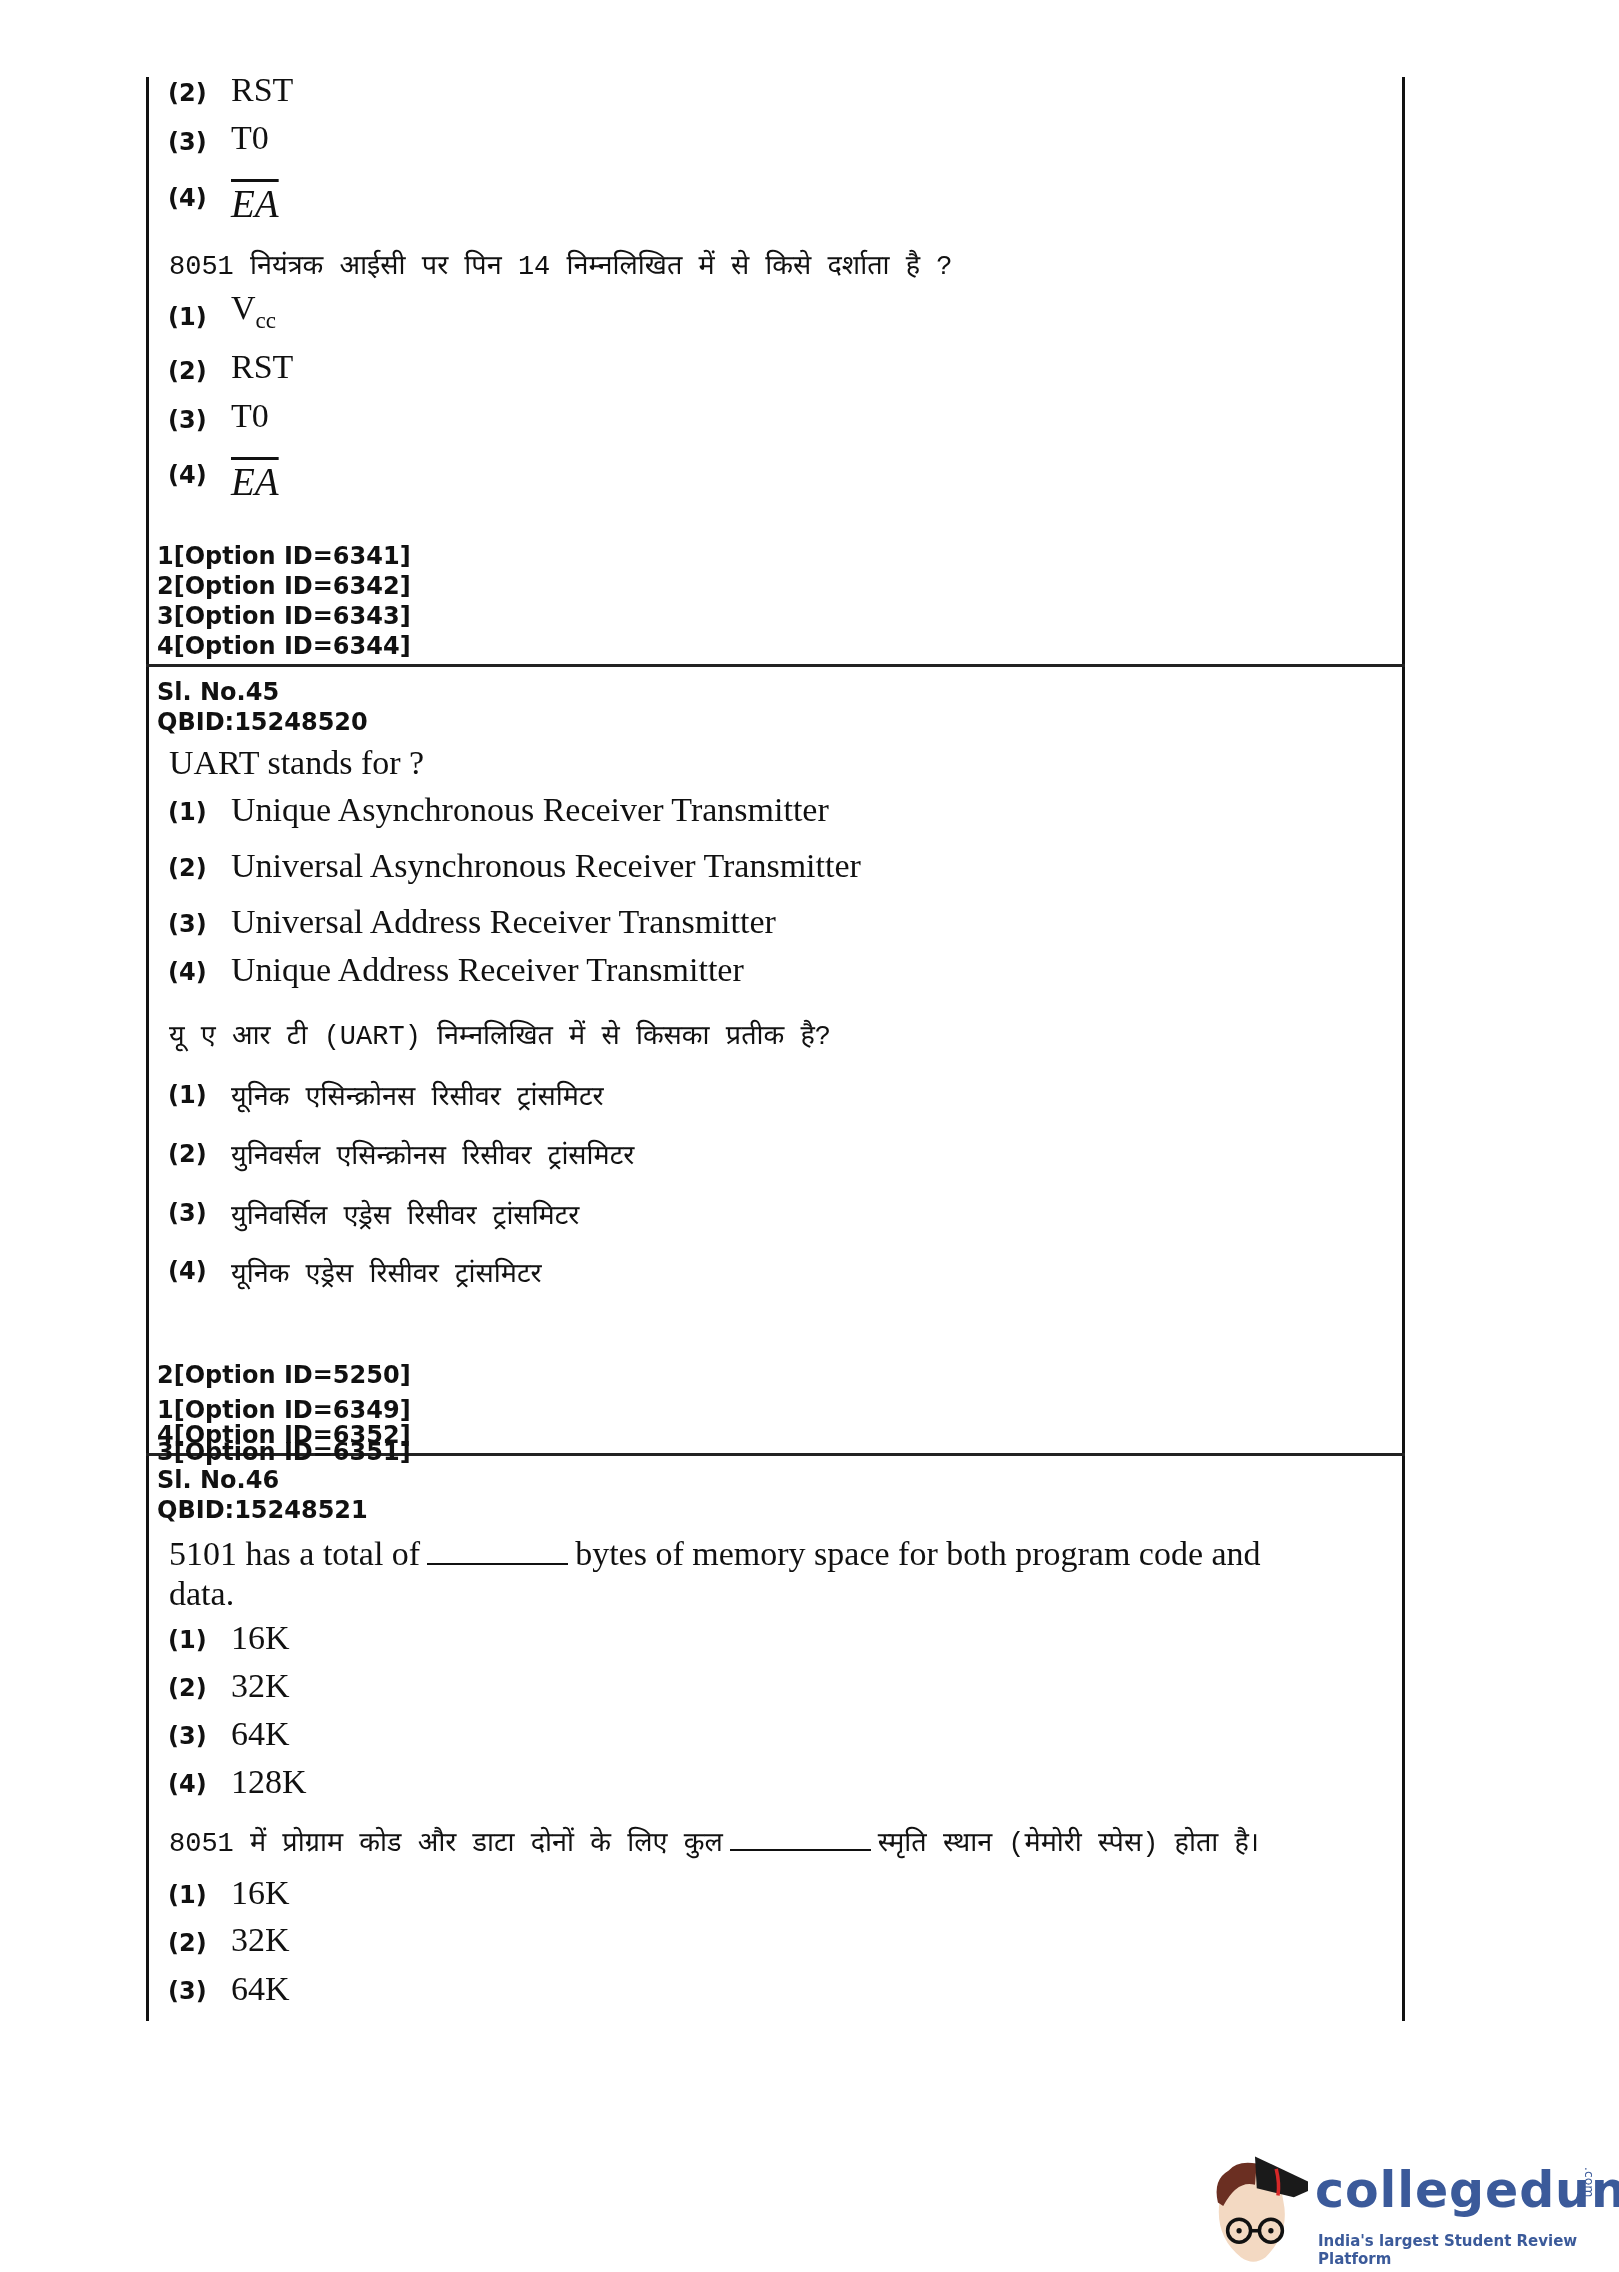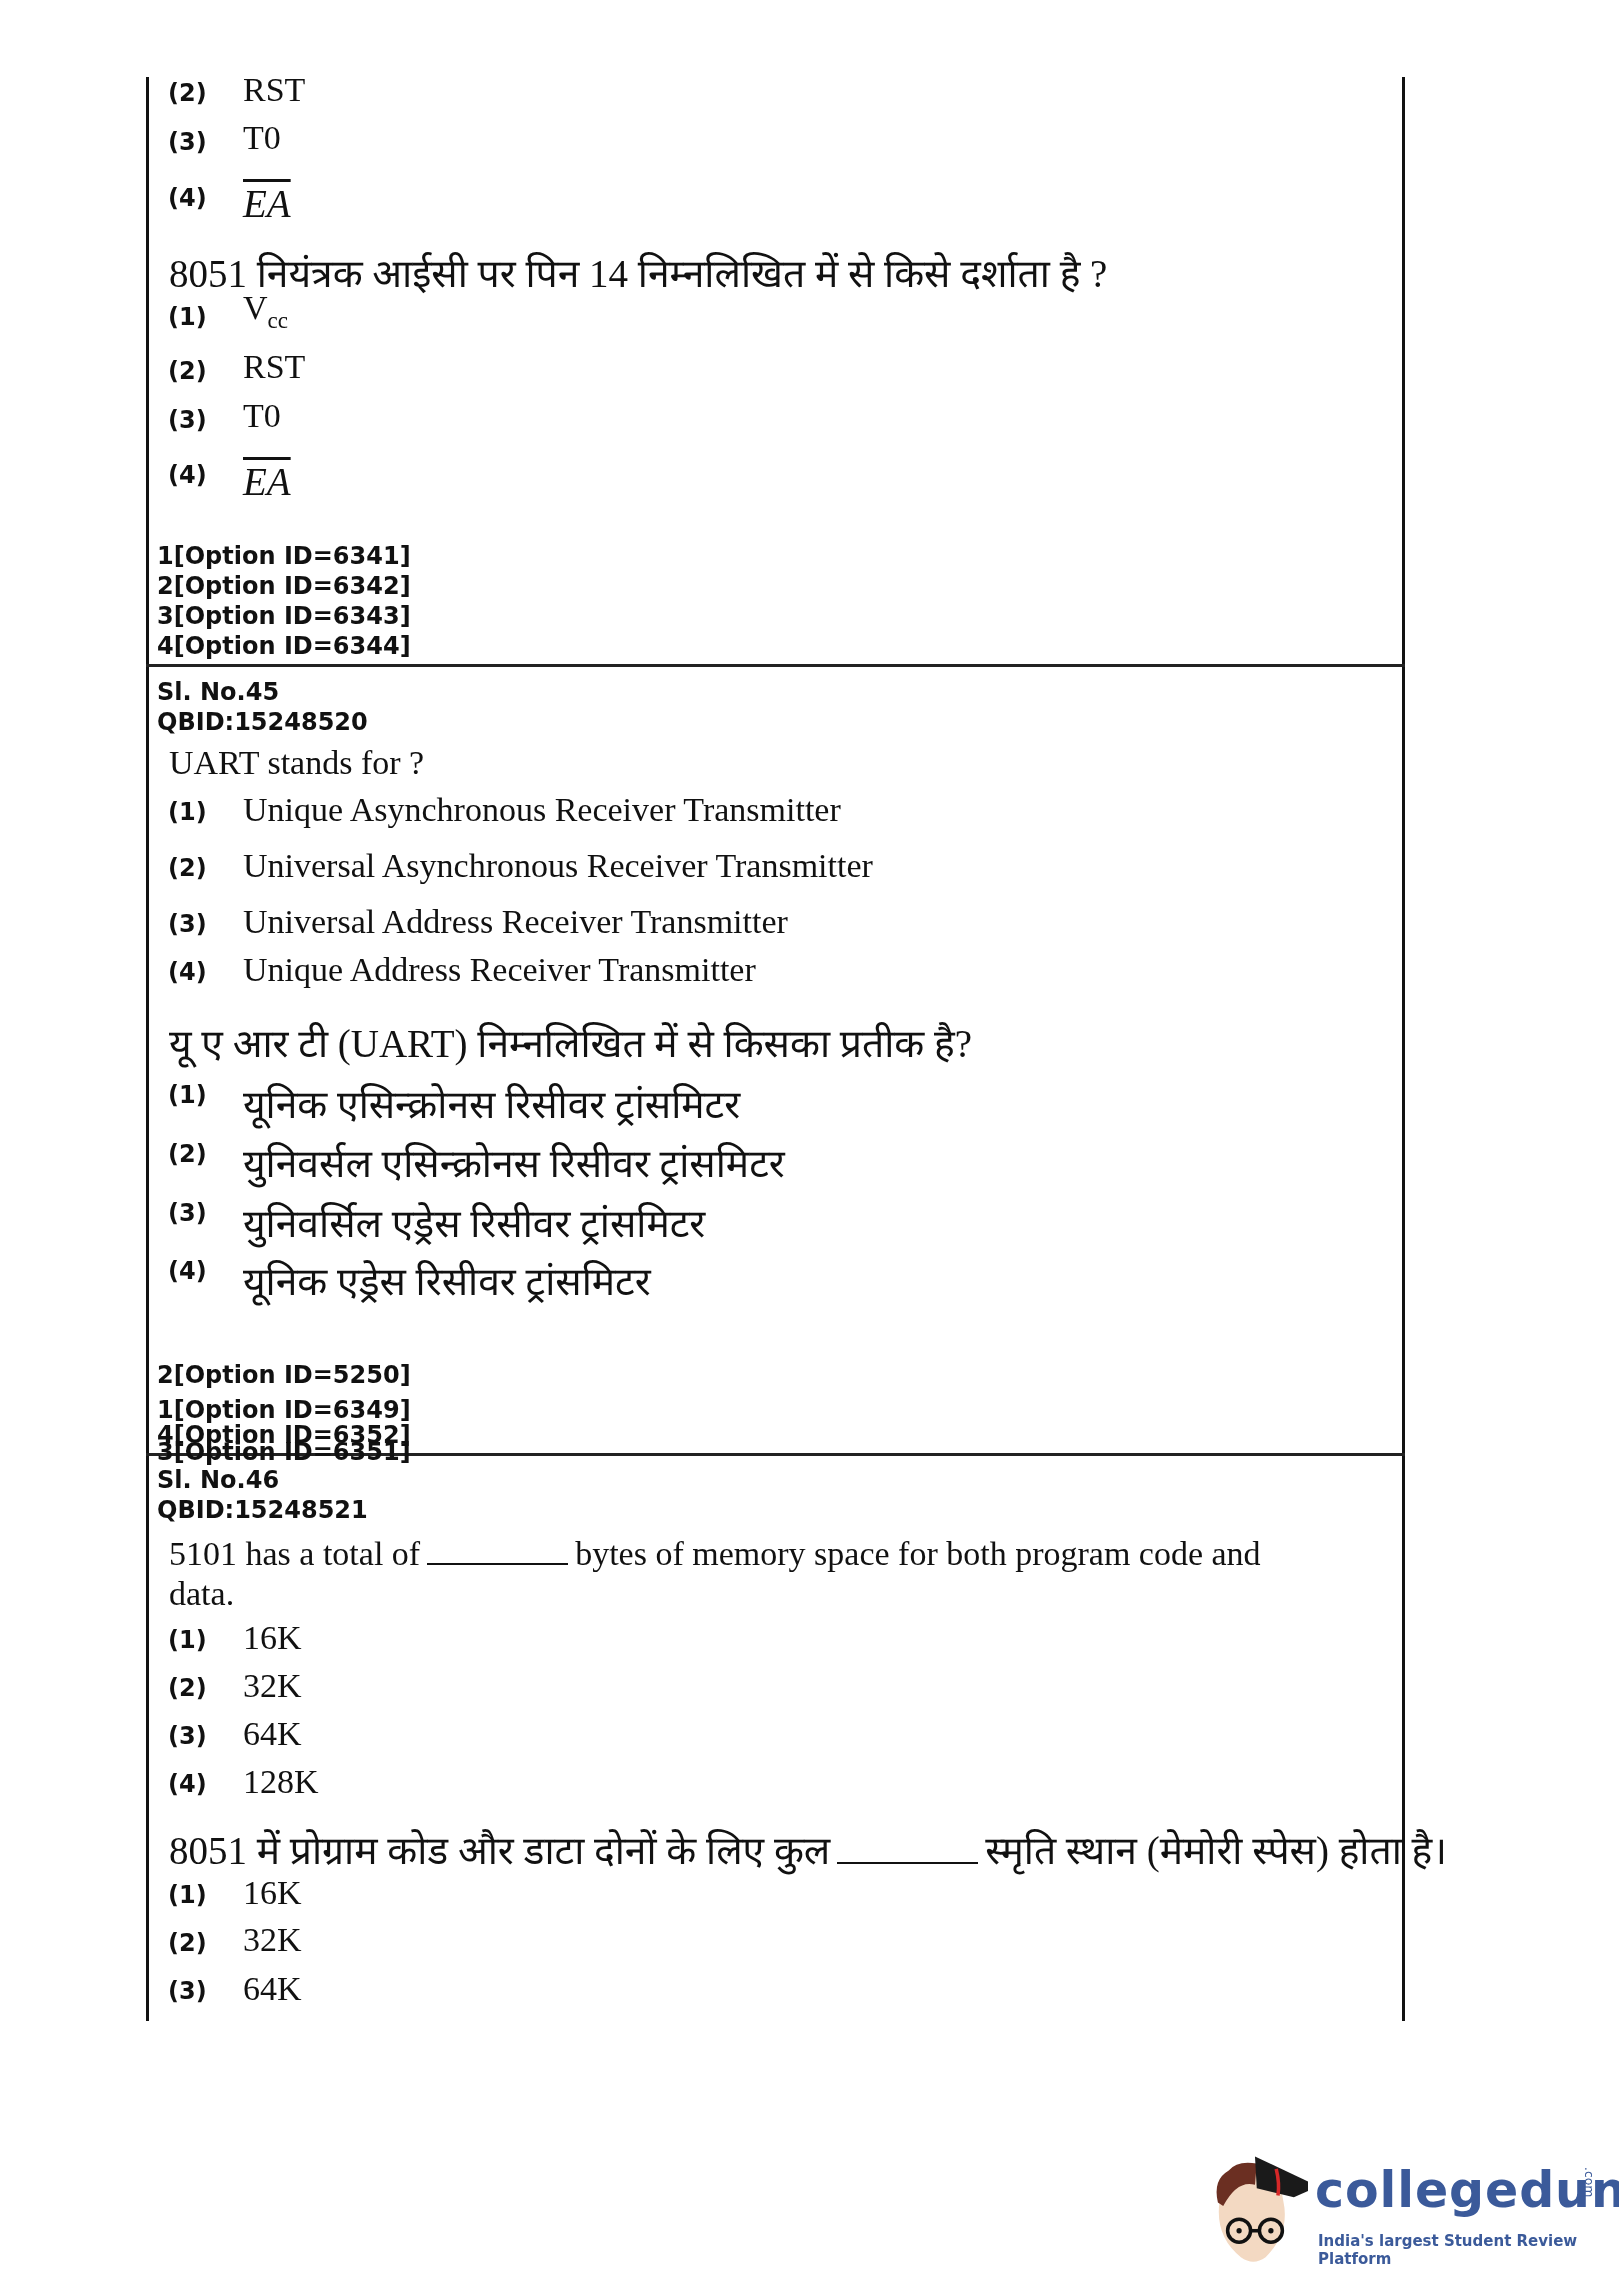--- a/index.html
+++ b/index.html
@@ -3,23 +3,23 @@
 <meta charset="utf-8">
 <style>
   html, body { margin: 0; padding: 0; background: #ffffff; }
   body { width: 1620px; height: 2273px; position: relative; overflow: hidden; color: #111; }
   .border-v { position: absolute; background: #111; width: 2.6px; top: 77px; height: 1944px; }
   .border-l { left: 146px; }
   .border-r { left: 1402px; }
   .divider { position: absolute; left: 146px; width: 1259px; height: 2.6px; background: #222; }
   .abs { position: absolute; white-space: nowrap; }
   .num { font-family: "DejaVu Sans", sans-serif; font-weight: bold; font-size: 24px; left: 168px; }
-  .opt { font-family: "Liberation Serif", serif; font-size: 34px; left: 243px; }
+  .opt { font-family: "Liberation Serif", serif; font-size: 34px; left: 231px; }
   .q { font-family: "Liberation Serif", serif; font-size: 34px; left: 169px; }
-  .hi { font-family: Liberation Serif, serif; font-size: 39px; }
+  .hi { font-family: Liberation Mono, monospace; font-size: 27px; }
   .meta { font-family: "DejaVu Sans", sans-serif; font-weight: bold; font-size: 24px; left: 157px; }
   .over { text-decoration: overline; text-decoration-thickness: 2.6px; font-style: italic; }
   .sub { font-size: 23px; vertical-align: -8.8px; }
   .blank { display: inline-block; width: 141px; border-bottom: 2.6px solid #111; height: 1.8px; margin: 0 7px; }
   .logo { position: absolute; left: 1202px; top: 2144px; width: 415px; height: 124px; }
   .logo-word { position: absolute; left: 113px; top: 17.6px; font-family: "DejaVu Sans", sans-serif; font-weight: bold; font-size: 49px; color: #3b5a9a; letter-spacing: 0.9px; }
   .logo-com { position: absolute; left: 395px; top: 23px; font-family: "DejaVu Sans", sans-serif; font-size: 12.4px; color: #3b5a9a; transform: rotate(90deg); transform-origin: left top; }
   .logo-tag { position: absolute; left: 116px; top: 88px; font-family: "DejaVu Sans", sans-serif; font-weight: bold; font-size: 15px; color: #3b5a9a; }
 </style>
 </head>

